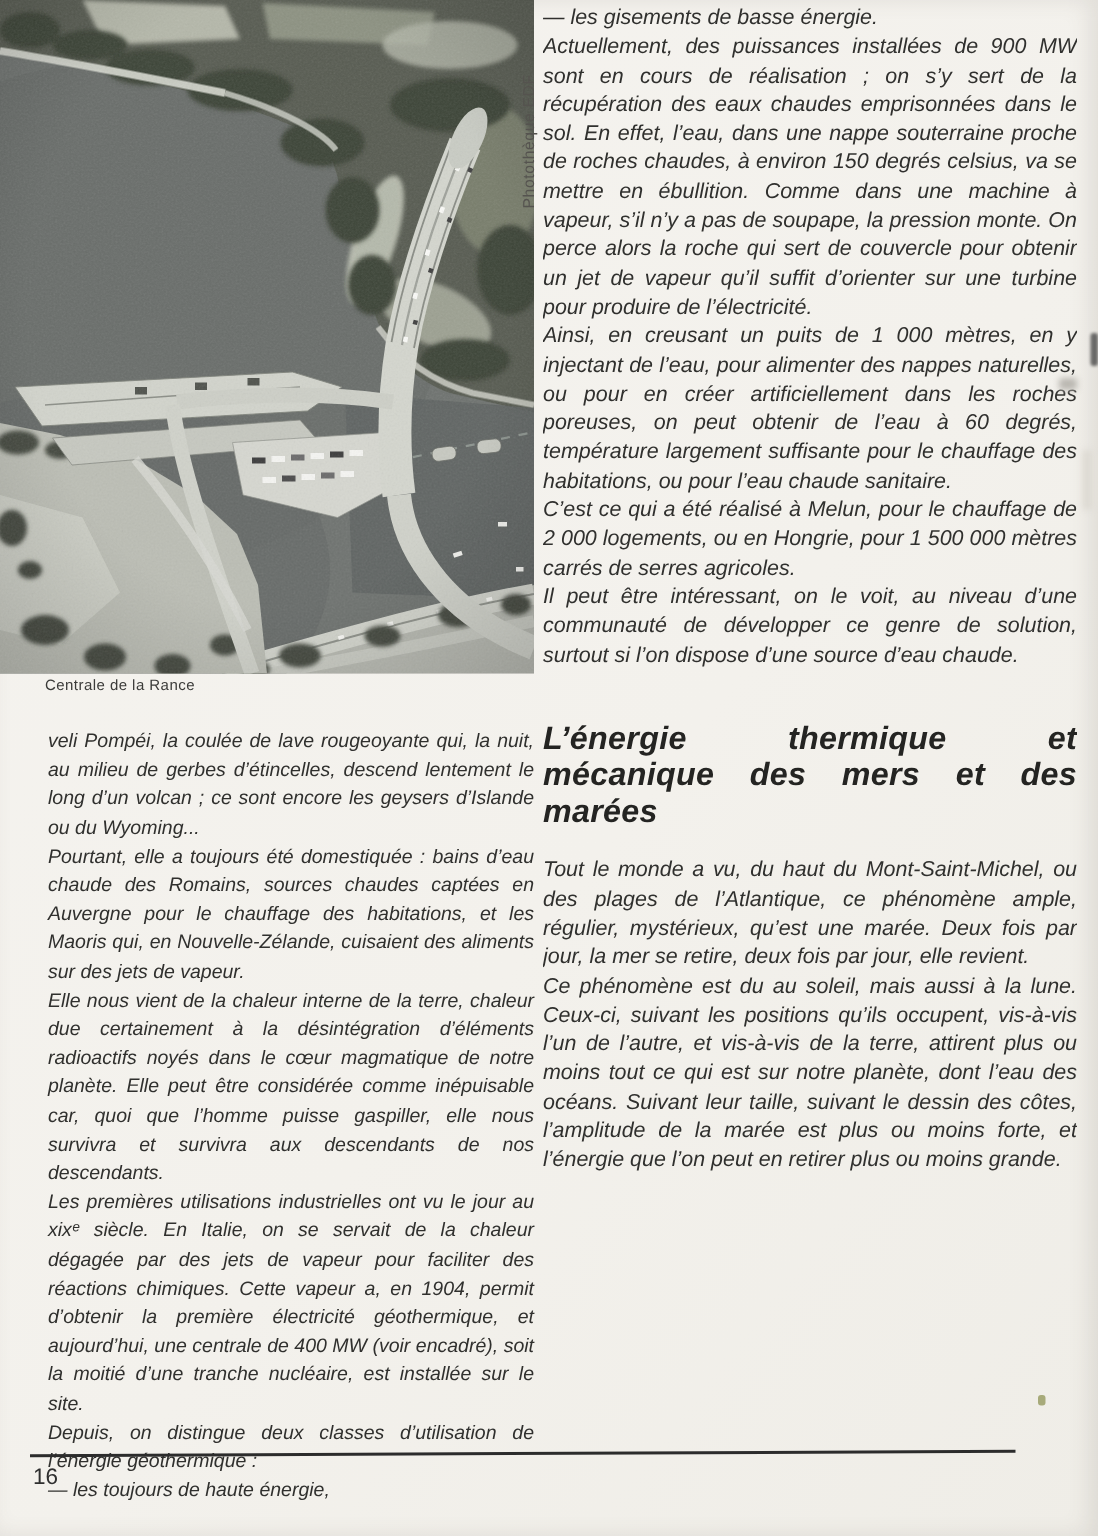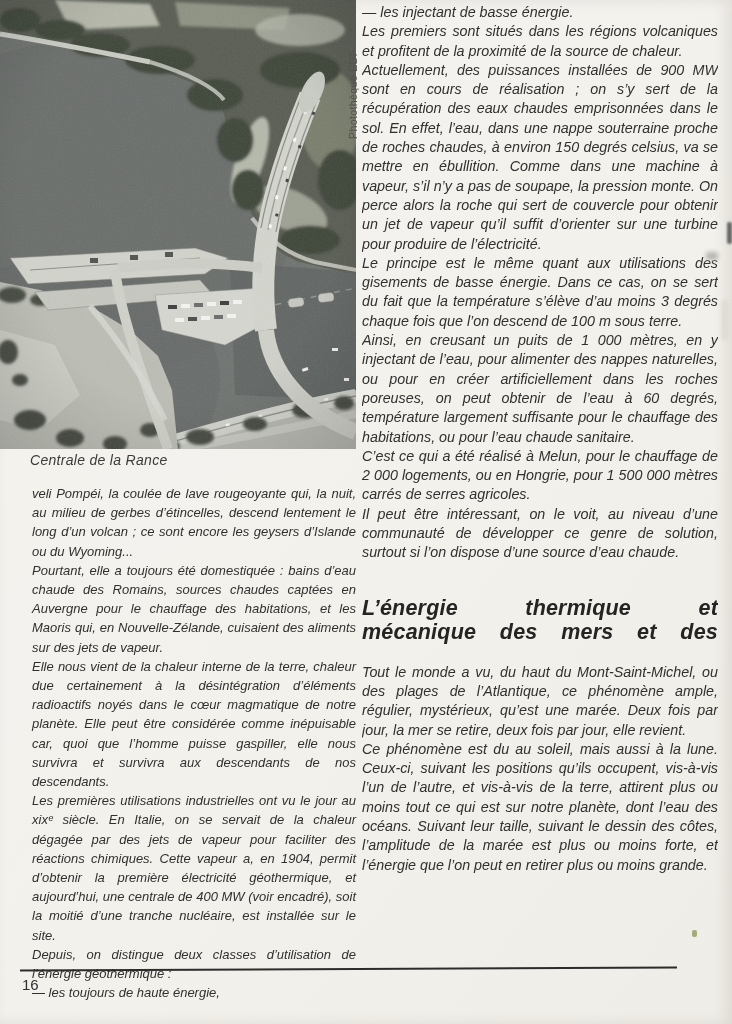--- a/index.html
+++ b/index.html
@@ -8,21 +8,21 @@
     background:linear-gradient(128deg,#f5f3ef 0%,#f3f1ec 55%,#efede7 100%);
     font-family:"Liberation Sans",sans-serif;color:#30302e;
     box-shadow:inset -6px 0 14px rgba(90,85,75,.12);
   }
   .photo{position:absolute;left:0;top:0;width:356px;height:449px;}
   .photo svg{display:block;width:356px;height:449px;}
   .credit{
     position:absolute;left:347px;top:139px;transform-origin:0 0;transform:rotate(-90deg);
     font-size:10.5px;letter-spacing:.4px;color:#55534f;white-space:nowrap;font-style:normal;
   }
-  .caption{position:absolute;left:30px;top:452px;font-size:14px;font-style:italic;color:#3b3b39;letter-spacing:.3px;}
+  .caption{position:absolute;left:30px;top:452px;font-size:10px;color:#3b3b39;letter-spacing:.3px;}
   .col{position:absolute;text-align:justify;font-style:italic;hyphens:auto;-webkit-hyphens:auto;}
   .col p{margin:0;}
   .col-left{left:32px;top:484px;width:324px;font-size:13px;line-height:19.2px;font-style:italic;}
   .col-right{left:362px;top:3px;width:356px;font-size:14.3px;line-height:19.3px;max-height:956px;overflow:hidden;}
   .section-heading{
     font-size:21.5px;line-height:24.5px;font-weight:bold;
     margin:33px 0 18px;letter-spacing:.2px;color:#242422;
   }
   .section-heading .justify-line{display:block;text-align:justify;text-align-last:justify;}
   .section-heading .plain-line{display:block;text-align:left;}
@@ -172,31 +172,30 @@
   <div class="col col-left" lang="fr">
     <p>veli Pompéi, la coulée de lave rougeoyante qui, la nuit, au milieu de gerbes d’étincelles, descend lentement le long d’un volcan&nbsp;; ce sont encore les geysers d’Islande ou du Wyoming...</p>
     <p>Pourtant, elle a toujours été domestiquée&nbsp;: bains d’eau chaude des Romains, sources chaudes captées en Auvergne pour le chauffage des habitations, et les Maoris qui, en Nouvelle-Zélande, cuisaient des aliments sur des jets de vapeur.</p>
     <p>Elle nous vient de la chaleur interne de la terre, chaleur due certainement à la désintégration d’éléments radioactifs noyés dans le cœur magmatique de notre planète. Elle peut être considérée comme inépuisable car, quoi que l’homme puisse gaspiller, elle nous survivra et survivra aux descendants de nos descendants.</p>
     <p>Les premières utilisations industrielles ont vu le jour au xixᵉ siècle. En Italie, on se servait de la chaleur dégagée par des jets de vapeur pour faciliter des réactions chimiques. Cette vapeur a, en 1904, permit d’obtenir la première électricité géothermique, et aujourd’hui, une centrale de 400&nbsp;MW (voir encadré), soit la moitié d’une tranche nucléaire, est installée sur le site.</p>
     <p>Depuis, on distingue deux classes d’utilisation de l’énergie géothermique&nbsp;:</p>
     <p>— les toujours de haute énergie,</p>
   </div>
 
   <div class="col col-right" lang="fr">
-    <p>— les injectant de basse énergie.</p>
-    <p>Les premiers sont situés dans les régions volcaniques et profitent de la proximité de la source de chaleur.</p>
+    <p>— les gisements de basse énergie.</p>
     <p>Actuellement, des puissances installées de 900&nbsp;MW sont en cours de réalisation&nbsp;; on s’y sert de la récupération des eaux chaudes emprisonnées dans le sol. En effet, l’eau, dans une nappe souterraine proche de roches chaudes, à environ 150 degrés celsius, va se mettre en ébullition. Comme dans une machine à vapeur, s’il n’y a pas de soupape, la pression monte. On perce alors la roche qui sert de couvercle pour obtenir un jet de vapeur qu’il suffit d’orienter sur une turbine pour produire de l’électricité.</p>
-    <p>Le principe est le même quant aux utilisations des gisements de basse énergie. Dans ce cas, on se sert du fait que la température s’élève d’au moins 3 degrés chaque fois que l’on descend de 100&nbsp;m sous terre.</p>
     <p>Ainsi, en creusant un puits de 1&nbsp;000 mètres, en y injectant de l’eau, pour alimenter des nappes naturelles, ou pour en créer artificiellement dans les roches poreuses, on peut obtenir de l’eau à 60 degrés, température largement suffisante pour le chauffage des habitations, ou pour l’eau chaude sanitaire.</p>
     <p>C’est ce qui a été réalisé à Melun, pour le chauffage de 2&nbsp;000 logements, ou en Hongrie, pour 1&nbsp;500&nbsp;000 mètres carrés de serres agricoles.</p>
     <p>Il peut être intéressant, on le voit, au niveau d’une communauté de développer ce genre de solution, surtout si l’on dispose d’une source d’eau chaude.</p>
 
     <h2 class="section-heading">
       <span class="justify-line">L’énergie thermique et</span>
       <span class="justify-line">mécanique des mers et des</span>
+      <span class="plain-line">marées</span>
     </h2>
 
     <p>Tout le monde a vu, du haut du Mont-Saint-Michel, ou des plages de l’Atlantique, ce phénomène ample, régulier, mystérieux, qu’est une marée. Deux fois par jour, la mer se retire, deux fois par jour, elle revient.</p>
     <p>Ce phénomène est du au soleil, mais aussi à la lune. Ceux-ci, suivant les positions qu’ils occupent, vis-à-vis l’un de l’autre, et vis-à-vis de la terre, attirent plus ou moins tout ce qui est sur notre planète, dont l’eau des océans. Suivant leur taille, suivant le dessin des côtes, l’amplitude de la marée est plus ou moins forte, et l’énergie que l’on peut en retirer plus ou moins grande.</p>
   </div>
 
   <div class="rule"></div>
   <div class="page-number">16</div>
 
   <div class="artifact a1"></div>

